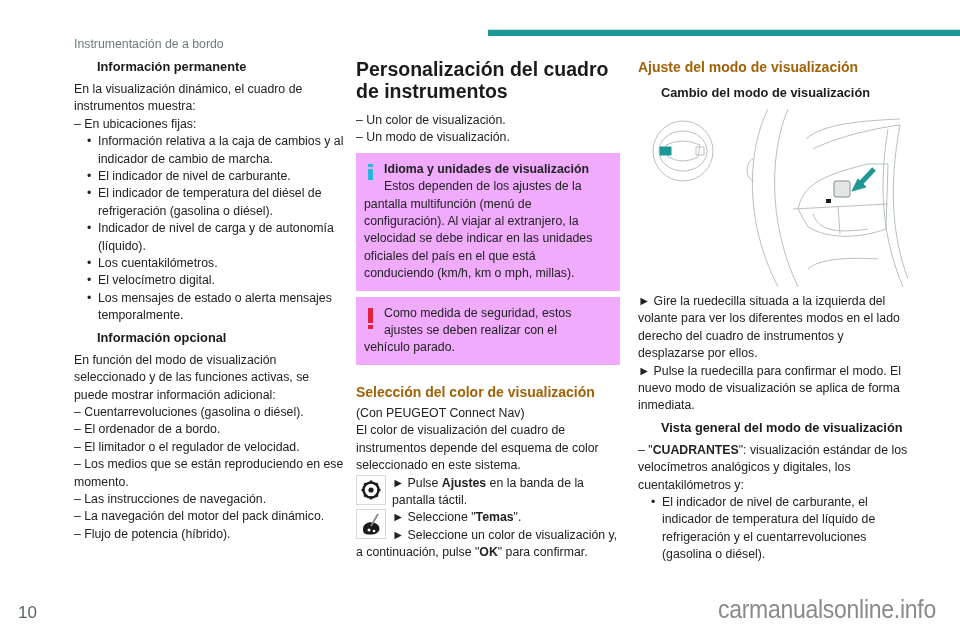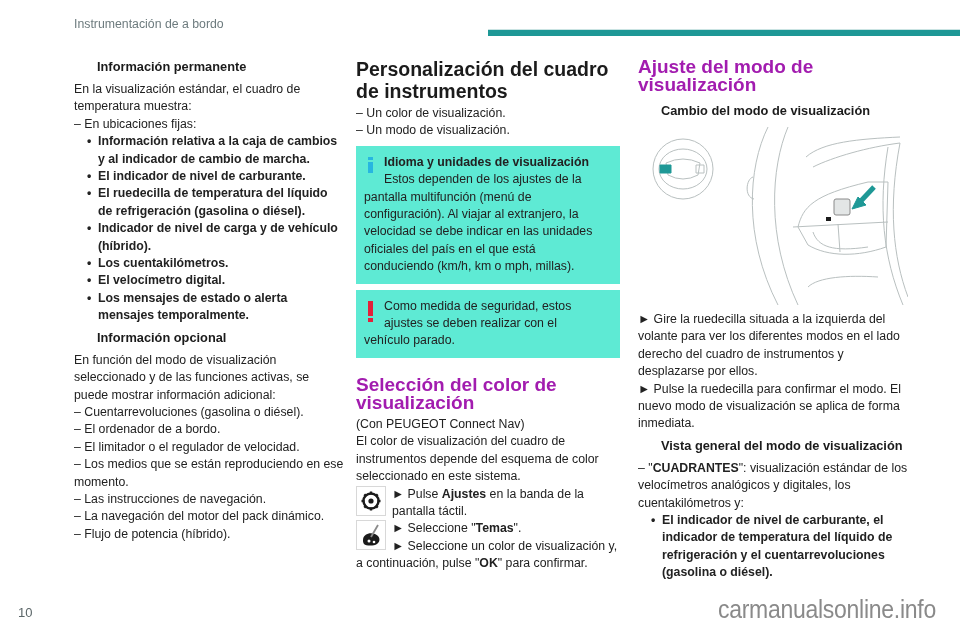--- a/index.html
+++ b/index.html
@@ -1,65 +1,65 @@
 <!DOCTYPE html>
 <html><head>
 <meta charset="utf-8">
 <style>
   html, body { margin: 0; padding: 0; }
   body {
     width: 960px; height: 640px; background: #ffffff; position: relative; overflow: hidden;
     font-family: "Liberation Sans", sans-serif; color: #222; font-size: 12.3px; line-height: 17.4px;
   }
-  .hdr-title { position: absolute; left: 74px; top: 16px; font-size: 12.3px; color: #6d7b7e; }
+  .hdr-title { position: absolute; left: 74px; top: 36px; font-size: 12.3px; color: #6d7b7e; }
   .hdr-bar { position: absolute; left: 488px; top: 29px; width: 472px; height: 6px; background: #1e9896; border-top: 1px solid #c9e3e2; }
   .col { position: absolute; top: 58px; }
   .c1 { left: 74px; width: 270px; }
   .c2 { left: 356px; width: 264px; }
   .c3 { left: 638px; width: 270px; }
   h3 { font-size: 12.8px; font-weight: bold; margin: 0 0 6px 0; line-height: 17px; color: #1b1b1b; padding-left: 23px; }
-  h2 { font-size: 19.5px; font-weight: bold; margin: 0 0 3px 0; line-height: 22px; color: #1b1b1b; }
-  h4 { font-size: 19px; font-weight: bold; margin: 0 0 4px 0; line-height: 18px; color: #a21caf; }
+  h2 { font-size: 19.5px; font-weight: bold; margin: 0 0 10px 0; line-height: 22px; color: #1b1b1b; }
+  h4 { font-size: 14px; font-weight: bold; margin: 0 0 4px 0; line-height: 18px; color: #a16207; }
   p { margin: 0; }
   .dash { padding-left: 13px; text-indent: -13px; }
   .dash-plain { }
-  .bul { padding-left: 24px; position: relative; font-weight: bold; }
+  .bul { padding-left: 24px; position: relative; }
   .bul::before { content: "•"; position: absolute; left: 13px; top: 0; }
   .gap4 { height: 4px; }
   .gap6 { height: 6px; }
-  .note { background: #5eead4; padding: 8px 20px 8px 8px; position: relative; }
+  .note { background: #f0abfc; padding: 8px 20px 8px 8px; position: relative; }
   .note .icon-slot { float: left; width: 20px; height: 32px; position: relative; }
   .info-i { position: absolute; left: 4px; top: 3px; width: 5px; }
   .info-i .dot { width: 5px; height: 3px; background: #27b6e0; }
   .info-i .stem { width: 5px; height: 11px; background: #27b6e0; margin-top: 2px; }
   .warn { position: absolute; left: 4px; top: 3px; width: 5px; }
   .warn .stem { width: 5px; height: 15px; background: #e3213b; }
   .warn .dot { width: 5px; height: 4px; background: #e3213b; margin-top: 2px; }
   .b { font-weight: bold; }
   .iconbox { float: left; width: 30px; height: 30px; border: 1px solid #d8d8d8; margin-right: 6px; position: relative; box-sizing: border-box; }
   .iconbox svg { position: absolute; left: 3px; top: 3px; }
   .clear { clear: both; }
   .figure { position: relative; width: 270px; height: 178px; margin: 8px 0 6px 0; }
-  .pnum { position: absolute; left: 18px; top: 604px; font-size: 13px; color: #5b6668; }
+  .pnum { position: absolute; left: 18px; top: 604px; font-size: 17px; color: #5b6668; }
   .wm { position: absolute; right: 24px; top: 601px; font-size: 25px; color: #8a8a8a; font-family: "Liberation Sans", sans-serif; letter-spacing: -0.3px; transform: scaleX(0.92); transform-origin: right; }
 </style>
 </head>
 <body>
 
 <div class="hdr-title">Instrumentación de a bordo</div>
 <div class="hdr-bar"></div>
 
 <div class="col c1">
   <h3>Información permanente</h3>
-  <p>En la visualización estándar, el cuadro de temperatura muestra:</p>
+  <p>En la visualización dinámico, el cuadro de instrumentos muestra:</p>
   <p class="dash">–  En ubicaciones fijas:</p>
   <p class="bul">Información relativa a la caja de cambios y al indicador de cambio de marcha.</p>
   <p class="bul">El indicador de nivel de carburante.</p>
-  <p class="bul">El ruedecilla de temperatura del líquido de refrigeración (gasolina o diésel).</p>
-  <p class="bul">Indicador de nivel de carga y de vehículo (híbrido).</p>
+  <p class="bul">El indicador de temperatura del diésel de refrigeración (gasolina o diésel).</p>
+  <p class="bul">Indicador de nivel de carga y de autonomía (líquido).</p>
   <p class="bul">Los cuentakilómetros.</p>
   <p class="bul">El velocímetro digital.</p>
   <p class="bul">Los mensajes de estado o alerta mensajes temporalmente.</p>
   <div class="gap4"></div>
   <h3>Información opcional</h3>
   <p>En función del modo de visualización seleccionado y de las funciones activas, se puede mostrar información adicional:</p>
   <p class="dash">–  Cuentarrevoluciones (gasolina o diésel).</p>
   <p class="dash">–  El ordenador de a bordo.</p>
   <p class="dash">–  El limitador o el regulador de velocidad.</p>
   <p class="dash-plain">–  Los medios que se están reproduciendo en ese momento.</p>

